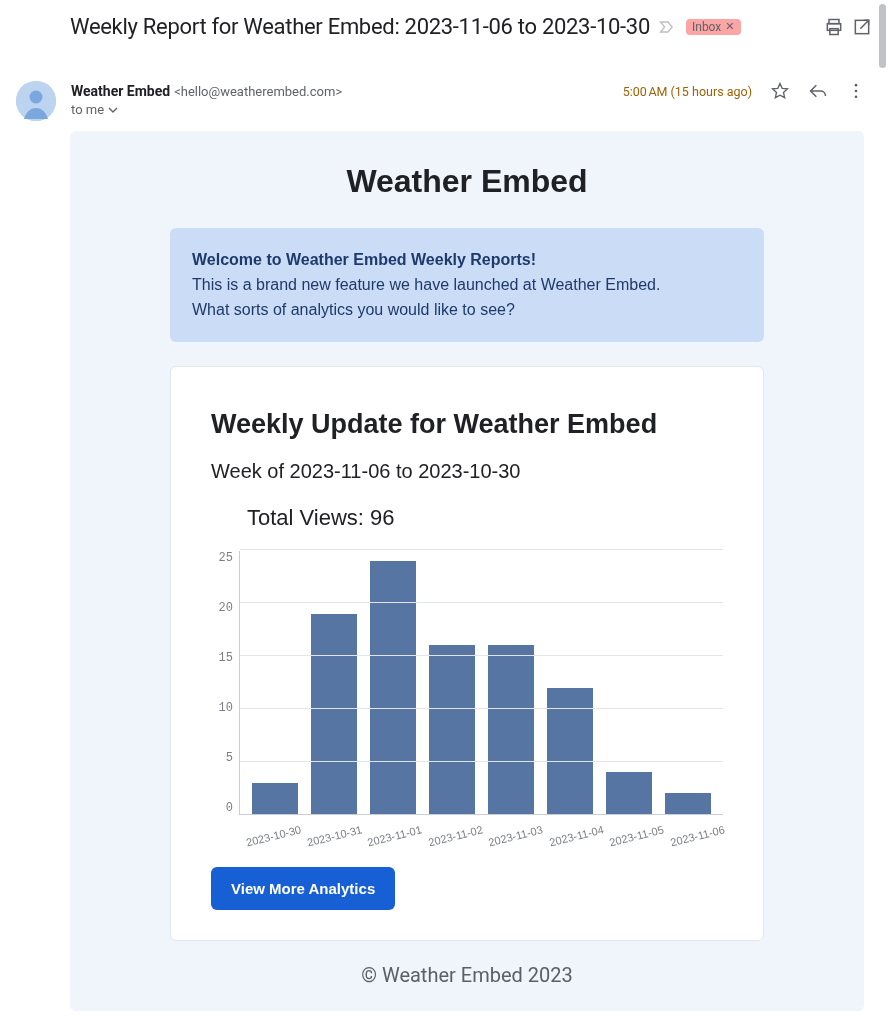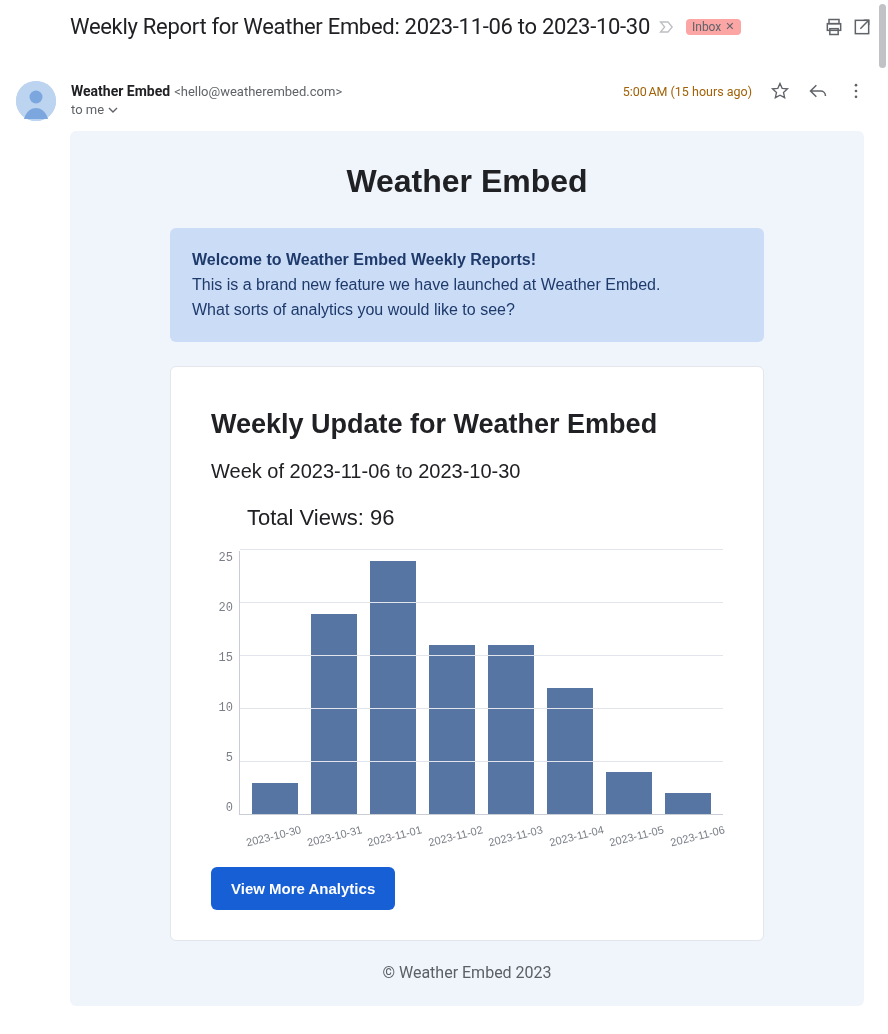--- a/index.html
+++ b/index.html
@@ -99,21 +99,21 @@
   }
 
   .cta {
     margin-top:32px;
     display:inline-block; background:#175fd4; color:#fff;
     font-weight:700; font-size:15px; padding:13px 20px; border-radius:6px;
     border:none; cursor:pointer;
     font-family: Helvetica, Arial, sans-serif;
   }
 
-  .footer { text-align:center; color:#5b6066; font-size:16px; padding-top:22px; }
+  .footer { text-align:center; color:#5b6066; font-size:20px; padding-top:22px; }
 
   
   .scroll-thumb { position:absolute; right:2px; top:4px; width:7px; height:64px; background:#c0c2c6; border-radius:4px; }
 </style>
 </head>
 <body>
 
 <div class="wrap">
   <div class="scroll-thumb"></div>
 

